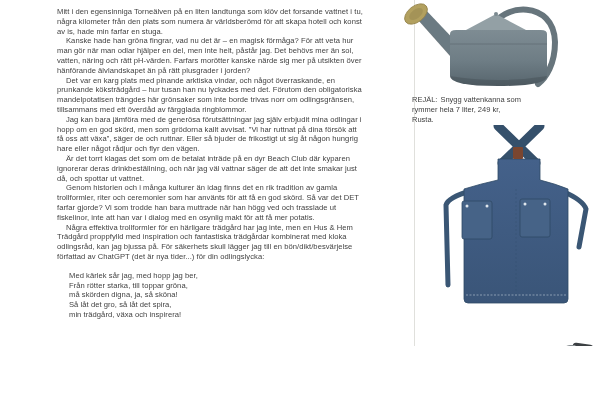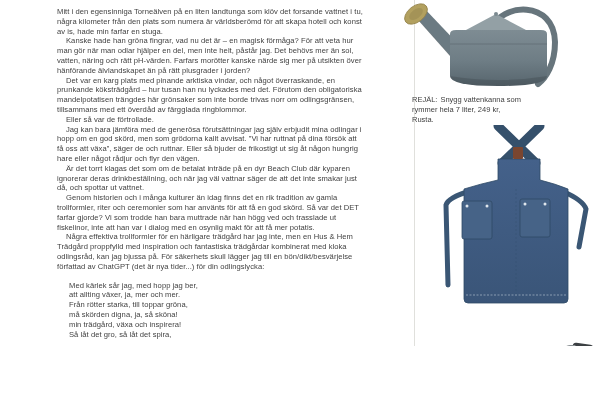--- a/index.html
+++ b/index.html
@@ -40,32 +40,30 @@
 </style>
 </head>
 <body>
 
 <div class="page">
 
   <div class="text-col">
     <p>Mitt i den egensinniga Torneälven på en liten landtunga som klöv det forsande vattnet i tu, några kilometer från den plats som numera är världsberömd för att skapa hotell och konst av is, hade min farfar en stuga.</p>
     <p>Kanske hade han gröna fingrar, vad nu det är – en magisk förmåga? För att veta hur man gör när man odlar hjälper en del, men inte helt, påstår jag. Det behövs mer än sol, vatten, näring och rätt pH-värden. Farfars morötter kanske närde sig mer på utsikten över hänförande älvlandskapet än på rätt plusgrader i jorden?</p>
     <p>Det var en karg plats med pinande arktiska vindar, och något överraskande, en prunkande köksträdgård – hur tusan han nu lyckades med det. Förutom den obligatoriska mandelpotatisen trängdes här grönsaker som inte borde trivas norr om odlingsgränsen, tillsammans med ett överdåd av färgglada ringblommor.</p>
-    <p>Eller så var de förtrollade.</p>
     <p>Jag kan bara jämföra med de generösa förutsättningar jag själv erbjudit mina odlingar i hopp om en god skörd, men som grödorna kallt avvisat. ”Vi har ruttnat på dina försök att få oss att växa”, säger de och ruttnar. Eller så bjuder de frikostigt ut sig åt någon hungrig hare eller något rådjur och flyr den vägen.</p>
     <p>Är det torrt klagas det som om de betalat inträde på en dyr Beach Club där kyparen ignorerar deras drinkbeställning, och när jag väl vattnar säger de att det inte smakar just då, och spottar ut vattnet.</p>
     <p>Genom historien och i många kulturer än idag finns det en rik tradition av gamla trollformler, riter och ceremonier som har använts för att få en god skörd. Så var det DET farfar gjorde? Vi som trodde han bara muttrade när han högg ved och trasslade ut fiskelinor, inte att han var i dialog med en osynlig makt för att få mer potatis.</p>
     <p>Några effektiva trollformler för en härligare trädgård har jag inte, men en Hus &amp; Hem Trädgård proppfylld med inspiration och fantastiska trädgårdar kombinerat med kloka odlingsråd, kan jag bjussa på. För säkerhets skull lägger jag till en bön/dikt/besvärjelse författad av ChatGPT (det är nya tider...) för din odlingslycka:</p>
     <div class="poem">
       <div>Med kärlek sår jag, med hopp jag ber,</div>
-      <div>att allting växer, ja, mer och mer.</div>
       <div>Från rötter starka, till toppar gröna,</div>
       <div>må skörden digna, ja, så sköna!</div>
+      <div>Så låt det gro, så låt det spira,</div>
       <div>min trädgård, växa och inspirera!</div>
-      <div>Så låt det gro, så låt det spira,</div>
     </div>
   </div>
 
   <div class="divider"></div>
 
   <svg class="img can-img" viewBox="0 0 172 122" xmlns="http://www.w3.org/2000/svg">
     <defs>
       <linearGradient id="canGrad" x1="0" y1="0" x2="0" y2="1">
         <stop offset="0" stop-color="#7e8c93"></stop>
         <stop offset="0.55" stop-color="#6e7d85"></stop>

